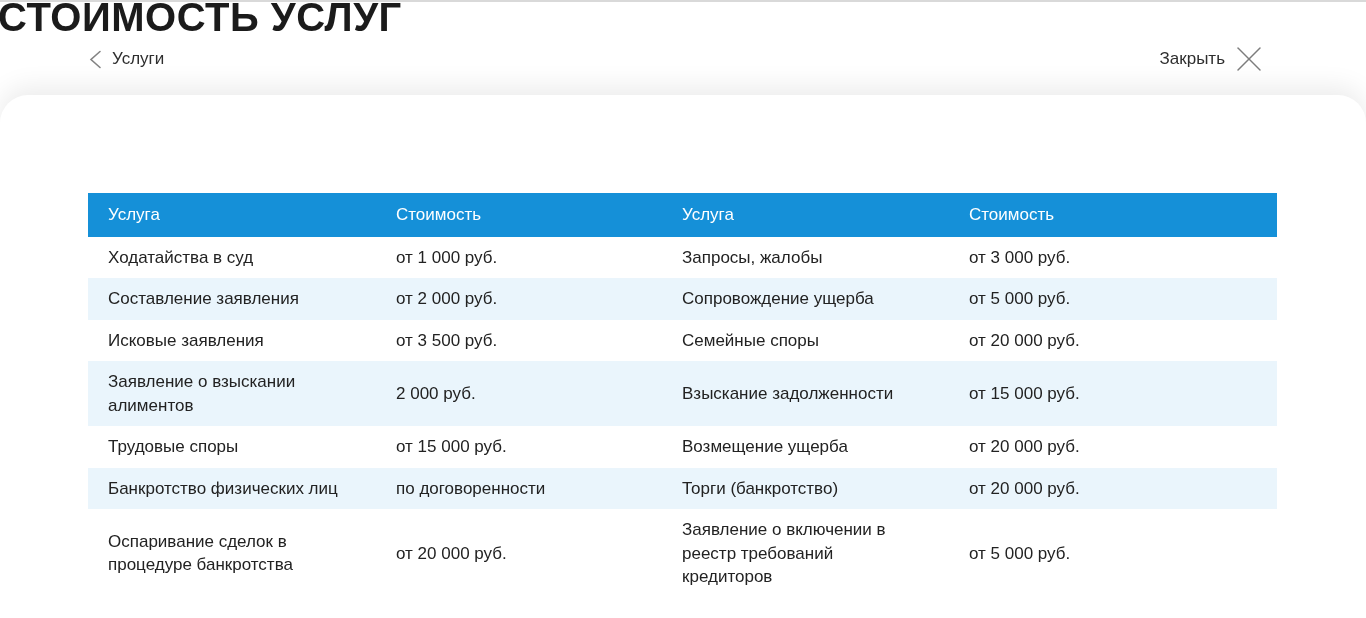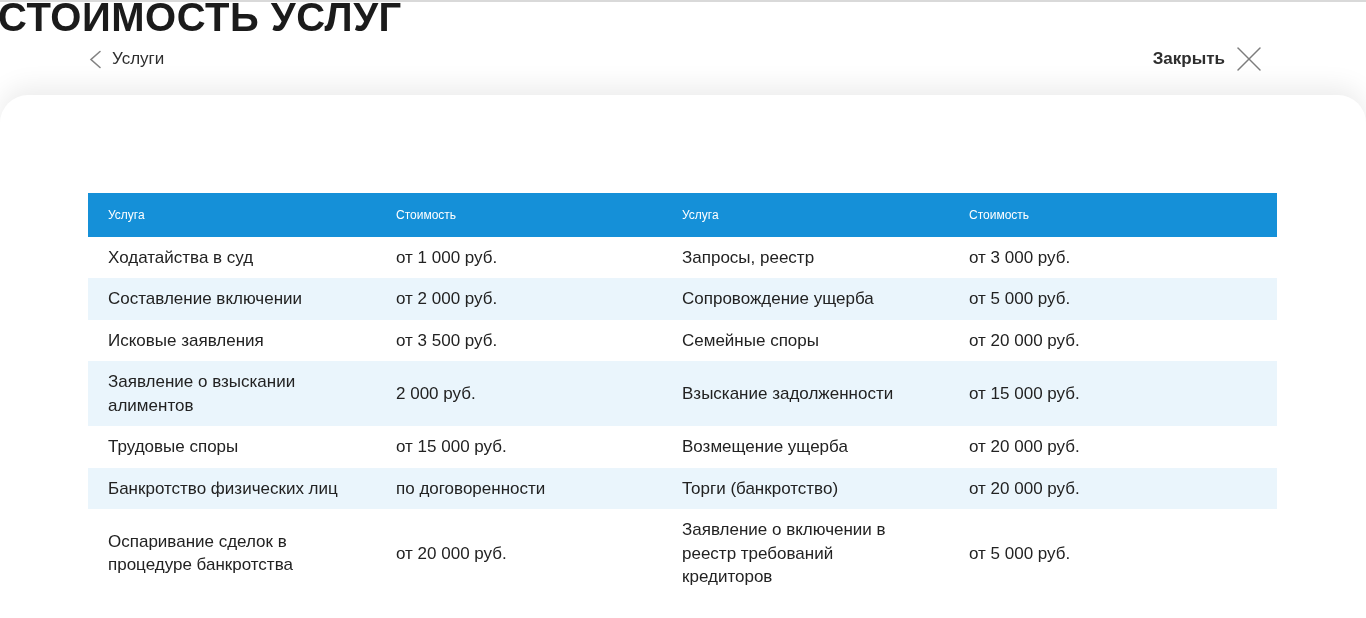--- a/index.html
+++ b/index.html
@@ -22,39 +22,39 @@
     letter-spacing: 0.5px; white-space: nowrap;
   }
   .nav-bar {
     position: absolute; top: 45px; left: 88px; right: 104px; height: 28px;
     display: flex; justify-content: space-between; align-items: center;
   }
   .back-link, .close-link {
     display: flex; align-items: center; cursor: pointer;
   }
   .back-link { gap: 9px; }
-  .close-link { gap: 11px; font-weight: bold; }
+  .close-link { gap: 11px; }
   .nav-label { font-size: 17px; color: #2e2e2e; }
   .chev-icon, .x-icon { display: block; }
   .card {
     position: absolute; top: 95px; left: 0;
     width: 1366px; height: 523px;
     background: #ffffff;
     border-radius: 28px 28px 0 0;
     box-shadow: 0 -8px 26px rgba(0,0,0,0.08);
   }
   .price-table {
     position: absolute; top: 98px; left: 88px;
     width: 1189px;
     border-collapse: collapse; table-layout: fixed;
   }
   .price-table th {
     background: var(--header-bg, #1590d8);
     color: #ffffff;
-    font-weight: 400; font-size: 12px;
+    font-weight: 400; font-size: 17px;
     text-align: left;
     height: 44px; padding: 0 18px 0 20px; margin-left: 22px;
   }
   .price-table td {
     font-size: 17px; font-weight: 400; color: #222;
     height: 29px; padding: 9px 28px 9px 20px;
     line-height: 1.38;
     vertical-align: middle;
     text-align: left;
   }
@@ -95,25 +95,25 @@
           <th class="col-0">Услуга</th>
           <th class="col-1">Стоимость</th>
           <th class="col-2">Услуга</th>
           <th class="col-3">Стоимость</th>
         </tr>
     </thead>
     <tbody>
         <tr>
           <td class="col-0">Ходатайства в суд</td>
           <td class="col-1">от 1 000 руб.</td>
-          <td class="col-2">Запросы, реестр</td>
+          <td class="col-2">Запросы, жалобы</td>
           <td class="col-3">от 3 000 руб.</td>
         </tr>
         <tr>
-          <td class="col-0">Составление включении</td>
+          <td class="col-0">Составление заявления</td>
           <td class="col-1">от 2 000 руб.</td>
           <td class="col-2">Сопровождение ущерба</td>
           <td class="col-3">от 5 000 руб.</td>
         </tr>
         <tr>
           <td class="col-0">Исковые заявления</td>
           <td class="col-1">от 3 500 руб.</td>
           <td class="col-2">Семейные споры</td>
           <td class="col-3">от 20 000 руб.</td>
         </tr>

